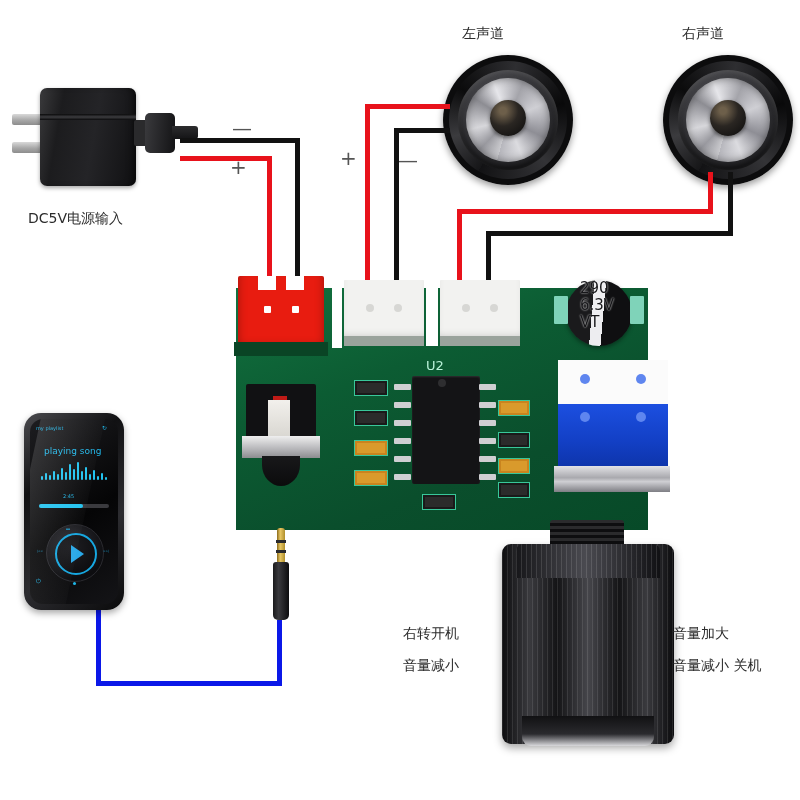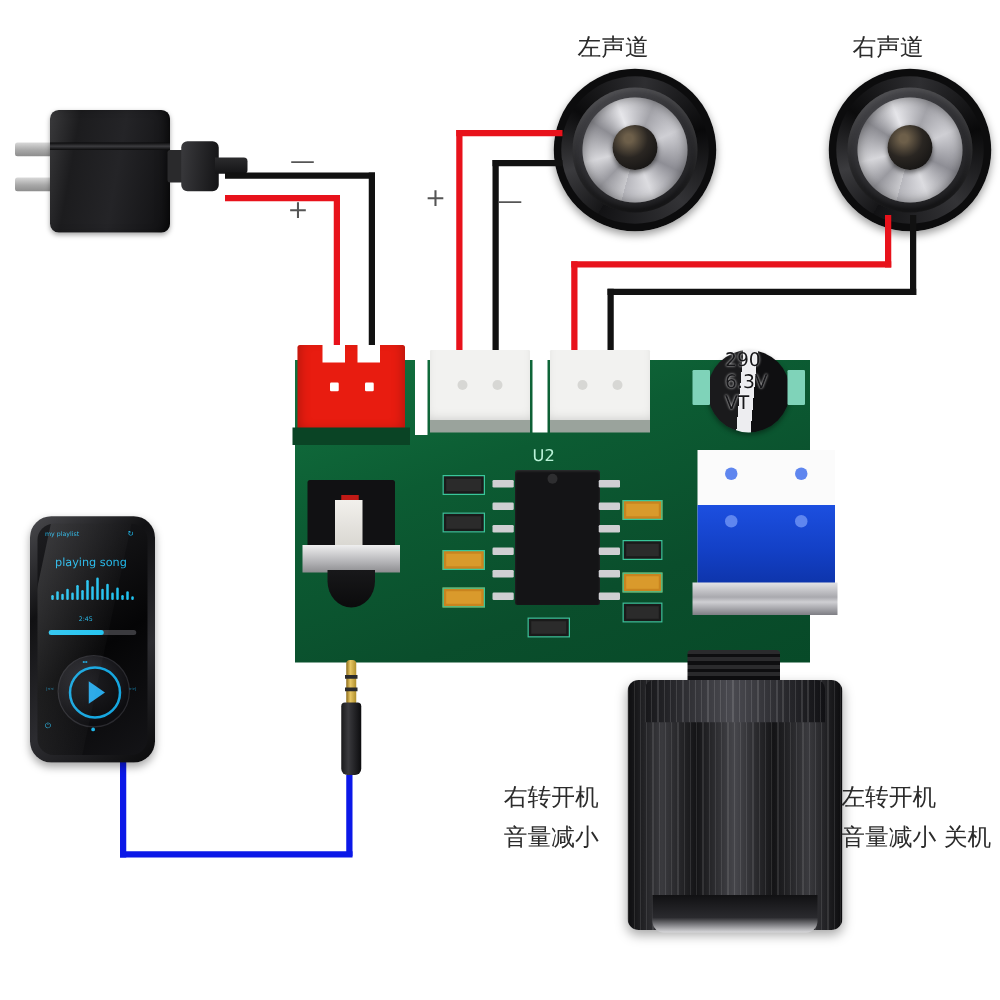--- a/index.html
+++ b/index.html
@@ -1,20 +1,20 @@
 <!DOCTYPE html>
 <html><head>
 <meta charset="utf-8">
 <style>
   html,body{margin:0;padding:0;background:#ffffff;}
   body{width:800px;height:800px;overflow:hidden;font-family:"DejaVu Sans","Liberation Sans",sans-serif;}
   #stage{position:relative;width:800px;height:800px;background:#fff;}
 
   .lbl{position:absolute;color:#2b2b2b;white-space:nowrap;font-family:"DejaVu Sans",sans-serif;}
-  .lbl.big{font-size:19px;}
+  .lbl.big{font-size:14px;}
   .sym{position:absolute;color:#555;font-size:20px;font-weight:500;line-height:1;}
 
   
   .w{position:absolute;background:#111;}
   .w.red{background:#e8121b;}
   .w.blue{background:#0b18e8;}
 
   
   #adapter{position:absolute;left:12px;top:84px;width:160px;height:106px;}
   .ad-body{position:absolute;left:28px;top:4px;width:96px;height:98px;border-radius:7px;
@@ -159,20 +159,21 @@
 
   <div id="adapter">
     <div class="ad-prong" id="pr1"></div>
     <div class="ad-prong" id="pr2"></div>
     <div class="ad-body"></div>
     <div class="ad-seam"></div>
     <div class="ad-neck"></div>
     <div class="ad-plug"></div>
     <div class="ad-cable"></div>
   </div>
+  <div class="lbl big" style="left:28px;top:210px;">DC5V电源输入</div>
 
   <div class="w" style="left:180px;top:138px;width:120px;height:5px;"></div>
   <div class="w" style="left:295px;top:138px;width:5px;height:165px;"></div>
   <div class="sym" style="left:232px;top:118px;">—</div>
 
   <div class="w red" style="left:180px;top:156px;width:92px;height:5px;"></div>
   <div class="w red" style="left:267px;top:156px;width:5px;height:147px;"></div>
   <div class="sym" style="left:230px;top:157px;">+</div>
 
   <div class="spk" style="left:443px;top:55px;">
@@ -307,21 +308,21 @@
   </div>
 
   <div id="knob">
     <div class="knob-shaft"></div>
     <div class="knob-body"></div>
     <div class="knob-top"></div>
     <div class="knob-bot"></div>
   </div>
   <div class="lbl big" style="left:403px;top:625px;text-align:center;">右转开机</div>
   <div class="lbl big" style="left:403px;top:657px;">音量减小</div>
-  <div class="lbl big" style="left:673px;top:625px;">左转开机</div>
+  <div class="lbl big" style="left:673px;top:625px;">音量加大</div>
   <div class="lbl big" style="left:673px;top:657px;">音量减小 关机</div>
 
   <div class="plug">
     <div class="tip"></div>
     <div class="band" style="top:12px;"></div>
     <div class="band" style="top:22px;"></div>
     <div class="body"></div>
   </div>
   <div class="w blue" style="left:277px;top:620px;width:5px;height:65px;"></div>
   <div class="w blue" style="left:96px;top:681px;width:186px;height:5px;"></div>

